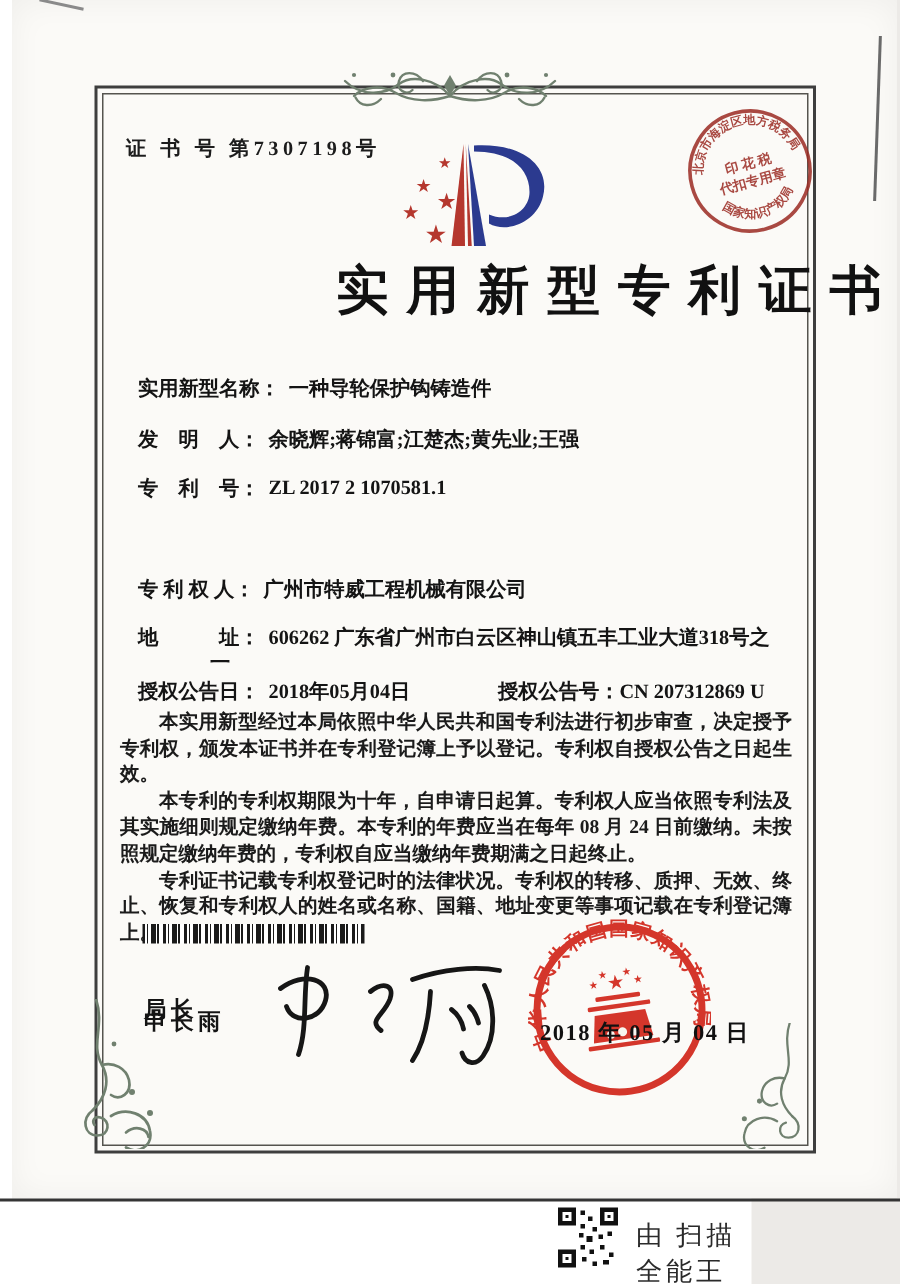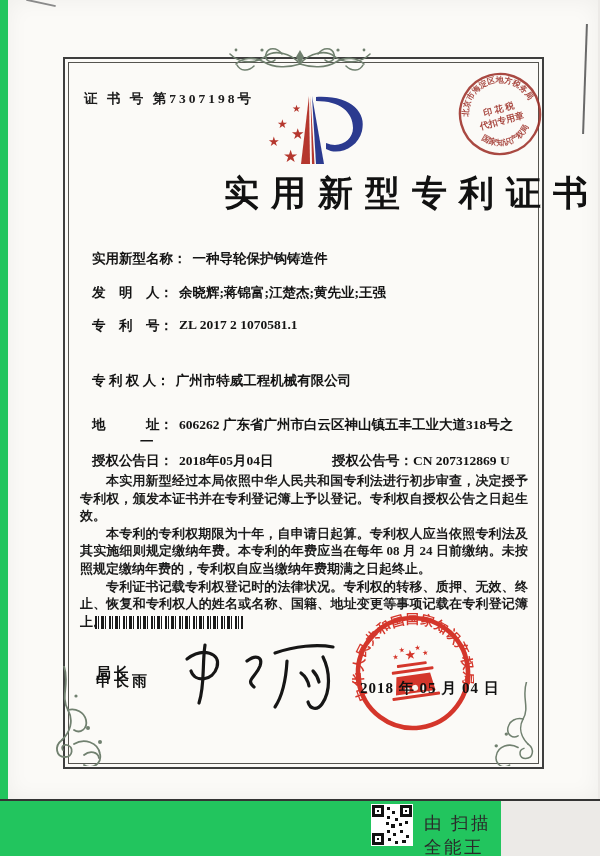--- a/index.html
+++ b/index.html
@@ -1,17 +1,17 @@
 <!DOCTYPE html>
 <html><head>
 <meta charset="utf-8">
 <style>
   html,body{margin:0;padding:0;}
   body{width:600px;height:856px;background:#eceae7;font-family:"Liberation Serif","DejaVu Serif",serif;overflow:hidden;}
-  .stage{position:relative;width:501px;height:856px;background:#22c55e;}
+  .stage{position:relative;width:501px;height:856px;background:#ffffff;}
   .abs{position:absolute;}
   .paper{left:8px;top:0;width:590px;height:799px;background:#fbfaf7;box-shadow:inset 0 0 22px rgba(0,0,0,.05);}
   .edge-right{left:584px;top:24px;width:2px;height:110px;background:#6a6a6a;transform:rotate(2deg);}
   .artifact-tl{left:26px;top:2px;width:30px;height:2px;background:#8a8a8a;transform:rotate(12deg);}
   .frame{left:63px;top:57px;width:477px;height:708px;border:2px solid #3e3e3e;}
   .frame-inner{position:absolute;inset:3px;border:1px solid #55544f;}
   .certno{left:84px;top:90px;font-size:13.5px;font-weight:bold;color:#1c1c1c;letter-spacing:3px;}
   .title{left:0;top:170px;width:600px;text-align:right;font-size:35px;font-weight:bold;color:#111;letter-spacing:12px;text-indent:12px;}
   .row{left:92px;display:flex;font-size:13.5px;font-weight:bold;color:#141414;}
   .row .lbl{white-space:pre;}
@@ -126,21 +126,21 @@
     <span class="val">余晓辉;蒋锦富;江楚杰;黄先业;王强</span>
   </div>
   <div class="abs row" style="top:250px">
     <span class="lbl">实用新型名称：</span>
     <span class="val">一种导轮保护钩铸造件</span>
   </div>
   <div class="abs row" style="top:317px">
     <span class="lbl">专　利　号：</span>
     <span class="val">ZL 2017 2 1070581.1</span>
   </div>
-  <div class="abs row" style="top:372px">
+  <div class="abs row" style="top:384px">
     <span class="lbl">专 利 权 人：</span>
     <span class="val">广州市特威工程机械有限公司</span>
   </div>
   <div class="abs row" style="top:416px">
     <span class="lbl">地　　　址：</span>
     <span class="val">606262 广东省广州市白云区神山镇五丰工业大道318号之</span>
   </div>
   <div class="abs addr2">一</div>
   <div class="abs row" style="top:452px">
     <span class="lbl">授权公告日：</span>

